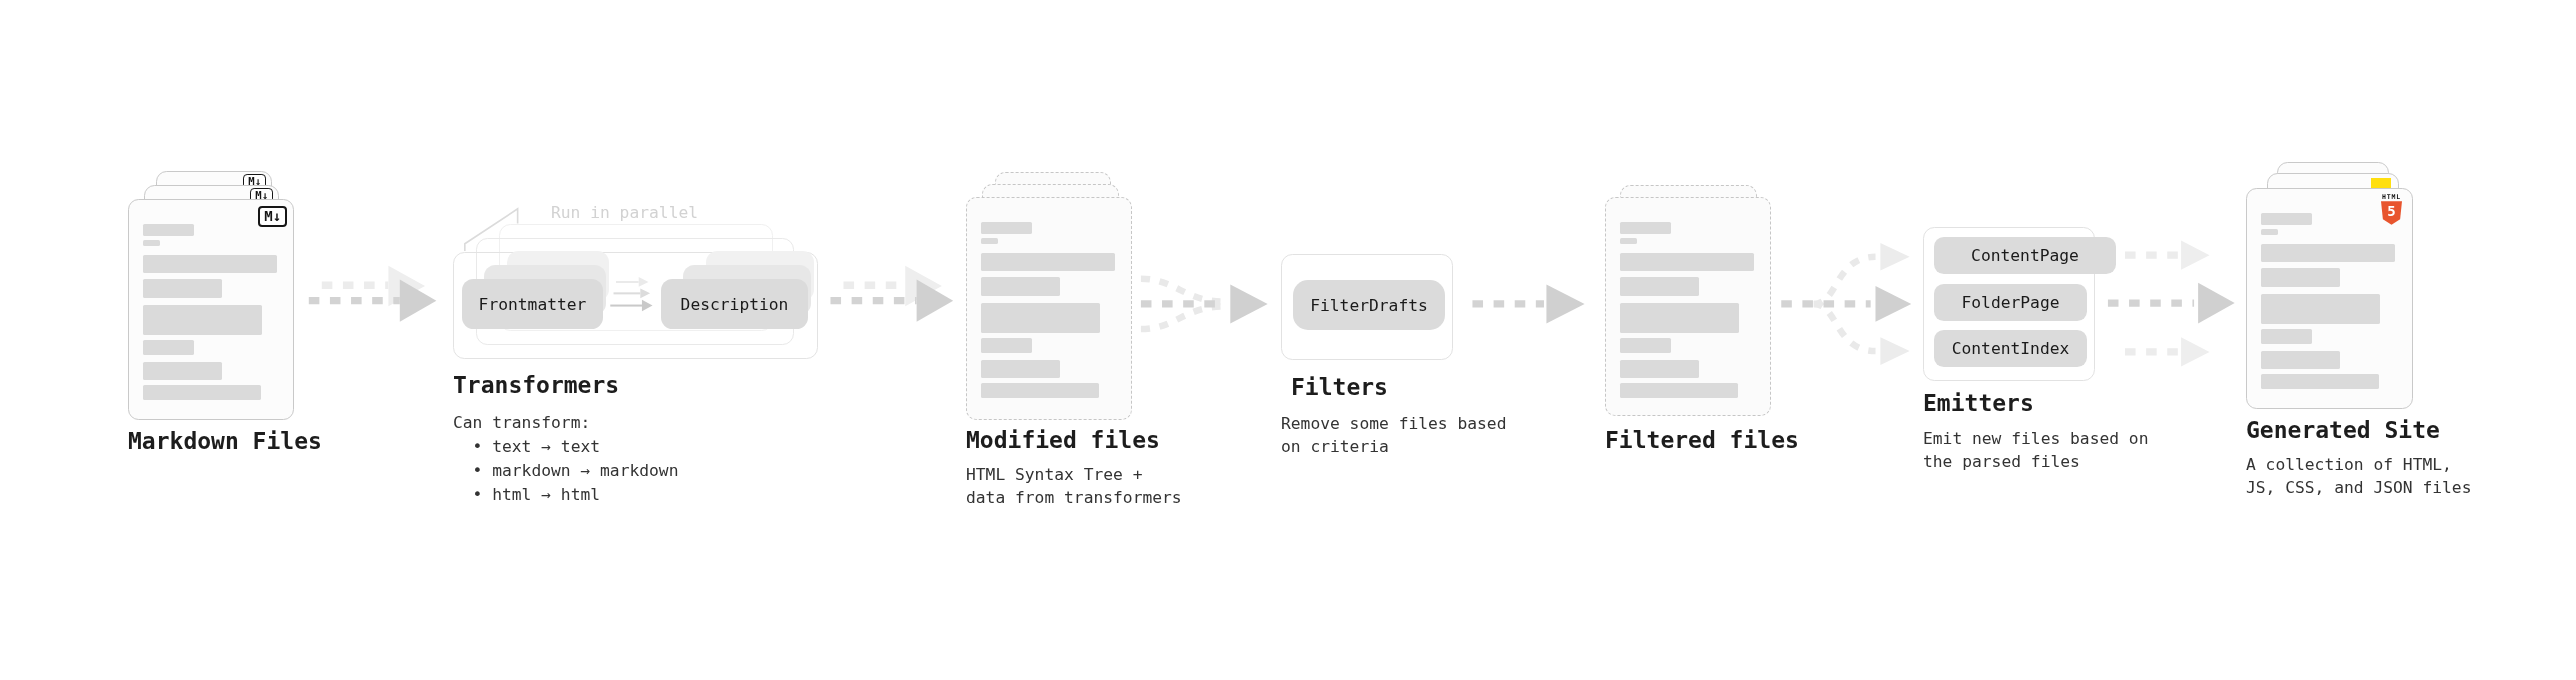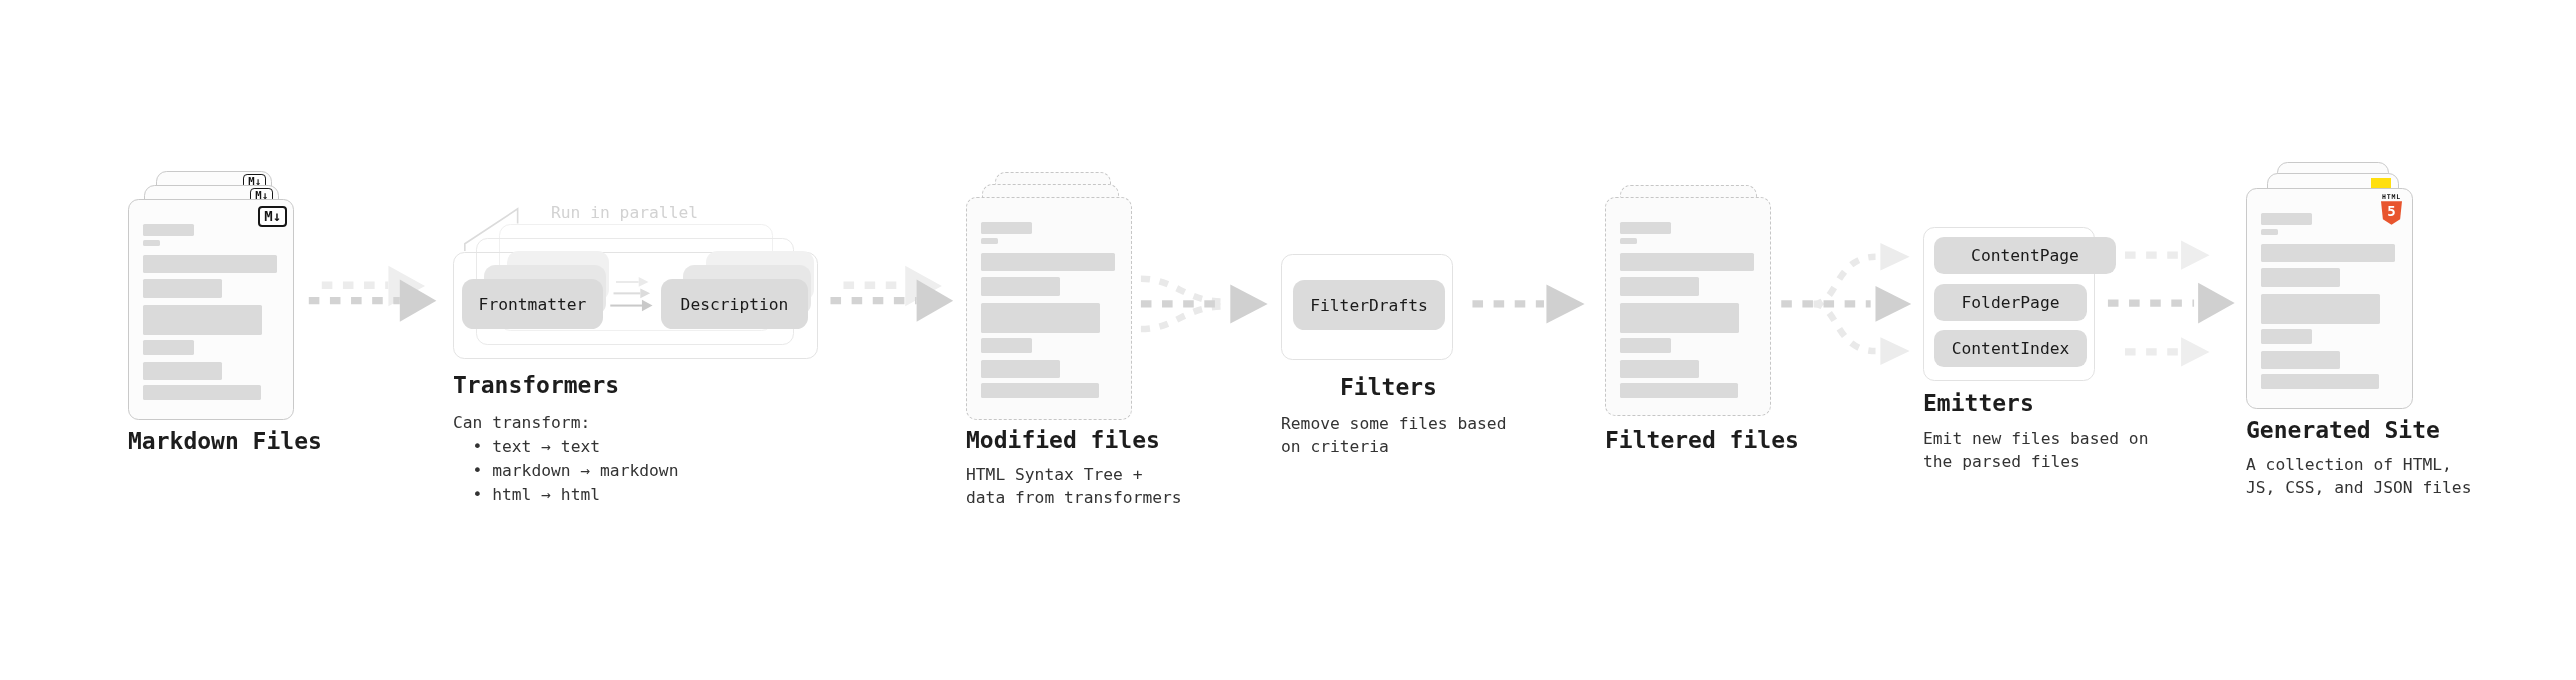--- a/index.html
+++ b/index.html
@@ -113,24 +113,24 @@
         <div class="bar" style="width: 51px; height: 15.4px; margin-bottom: 6.5px;"></div>
         <div class="bar" style="width: 79px; height: 18px; margin-bottom: 4.9px;"></div>
         <div class="bar" style="width: 118px; height: 15.4px; margin-bottom: 0px;"></div>
       </div>
   </div>
   <div class="stage-label" style="left:966px;top:427px;">Modified files</div>
   <div class="subtext" style="left:966px;top:463px;">HTML Syntax Tree +
 data from transformers</div>
 
   <div class="wbox" style="left:1281px;top:254px;width:172px;height:106px;"></div>
-  <div class="pill" style="left:1293px;top:280px;width:152px;height:50px;">
+  <div class="pill" style="left:1293px;top:280px;width:152px;height:50px;border-radius:15px;">
       <span>FilterDrafts</span>
     </div>
-  <div class="stage-label" style="left:1340px;top:374px;">Filters</div>
+  <div class="stage-label" style="left:1291px;top:374px;">Filters</div>
   <div class="subtext" style="left:1281px;top:412px;">Remove some files based
 on criteria</div>
 
   <div class="card dashed" style="left:1620px;top:185px;width:137px;height:211px;"></div>
   <div class="card dashed" style="left:1605px;top:197px;width:166px;height:219px;">
     <div class="doc-bars">
         <div class="bar" style="width: 51px; height: 12.2px; margin-bottom: 4.1px;"></div>
         <div class="bar" style="width: 17px; height: 5.7px; margin-bottom: 9px;"></div>
         <div class="bar" style="width: 134px; height: 18.7px; margin-bottom: 5.7px;"></div>
         <div class="bar" style="width: 79px; height: 19.5px; margin-bottom: 6.5px;"></div>

